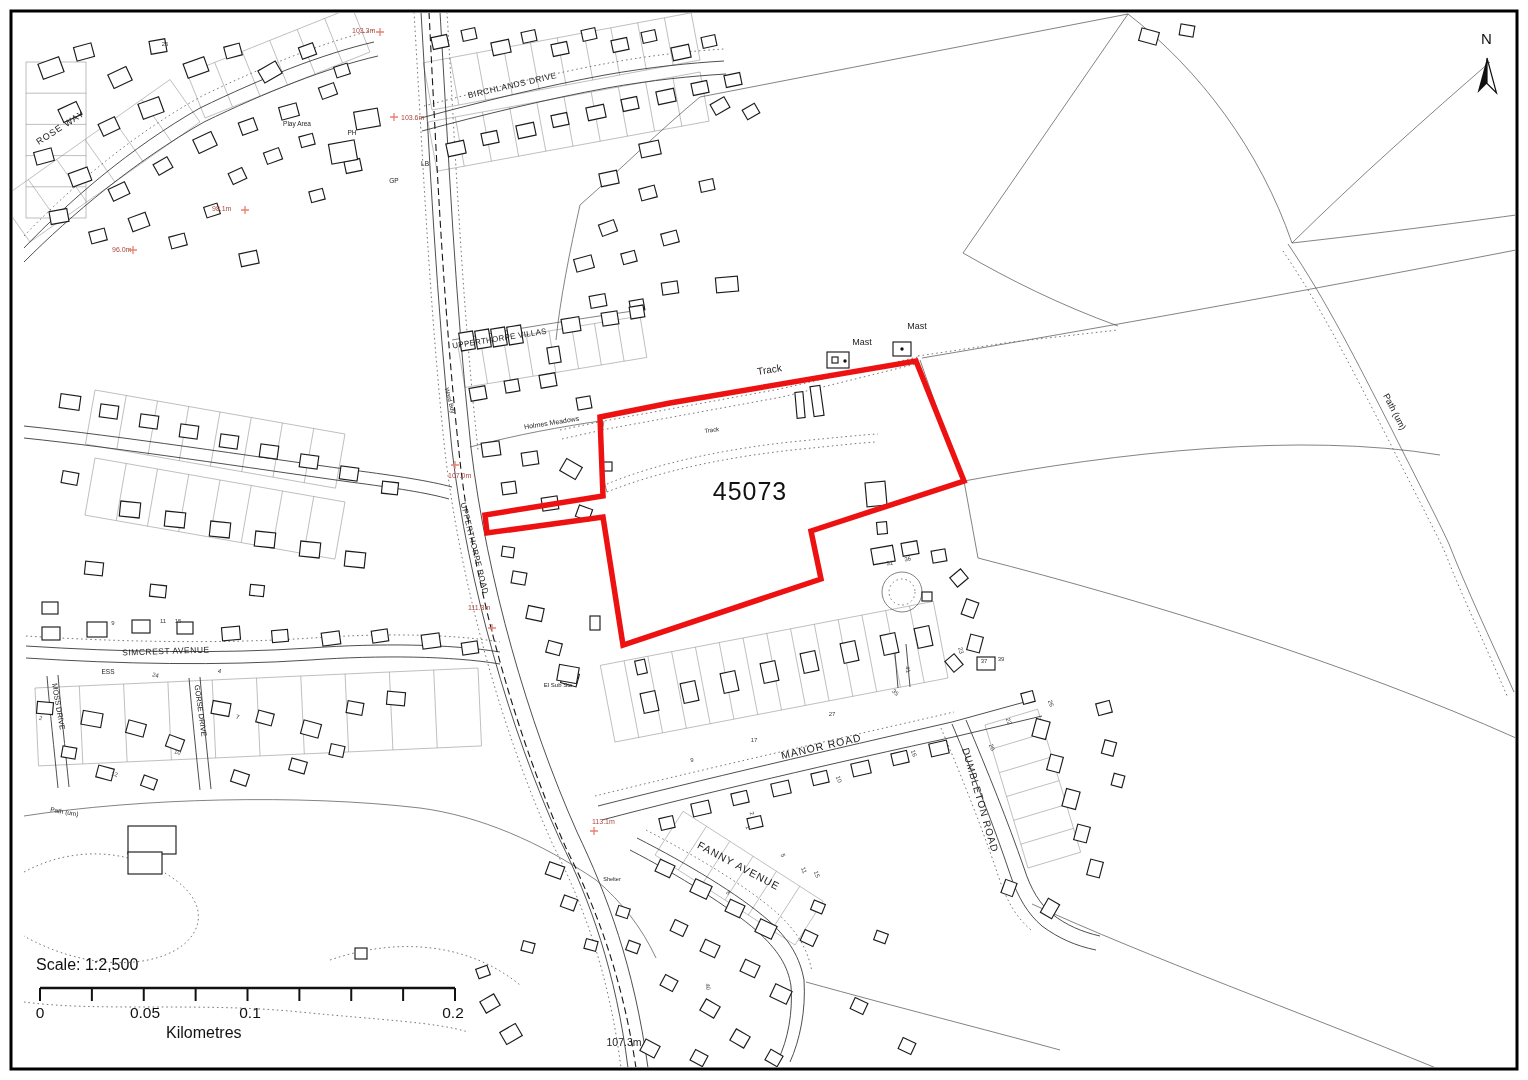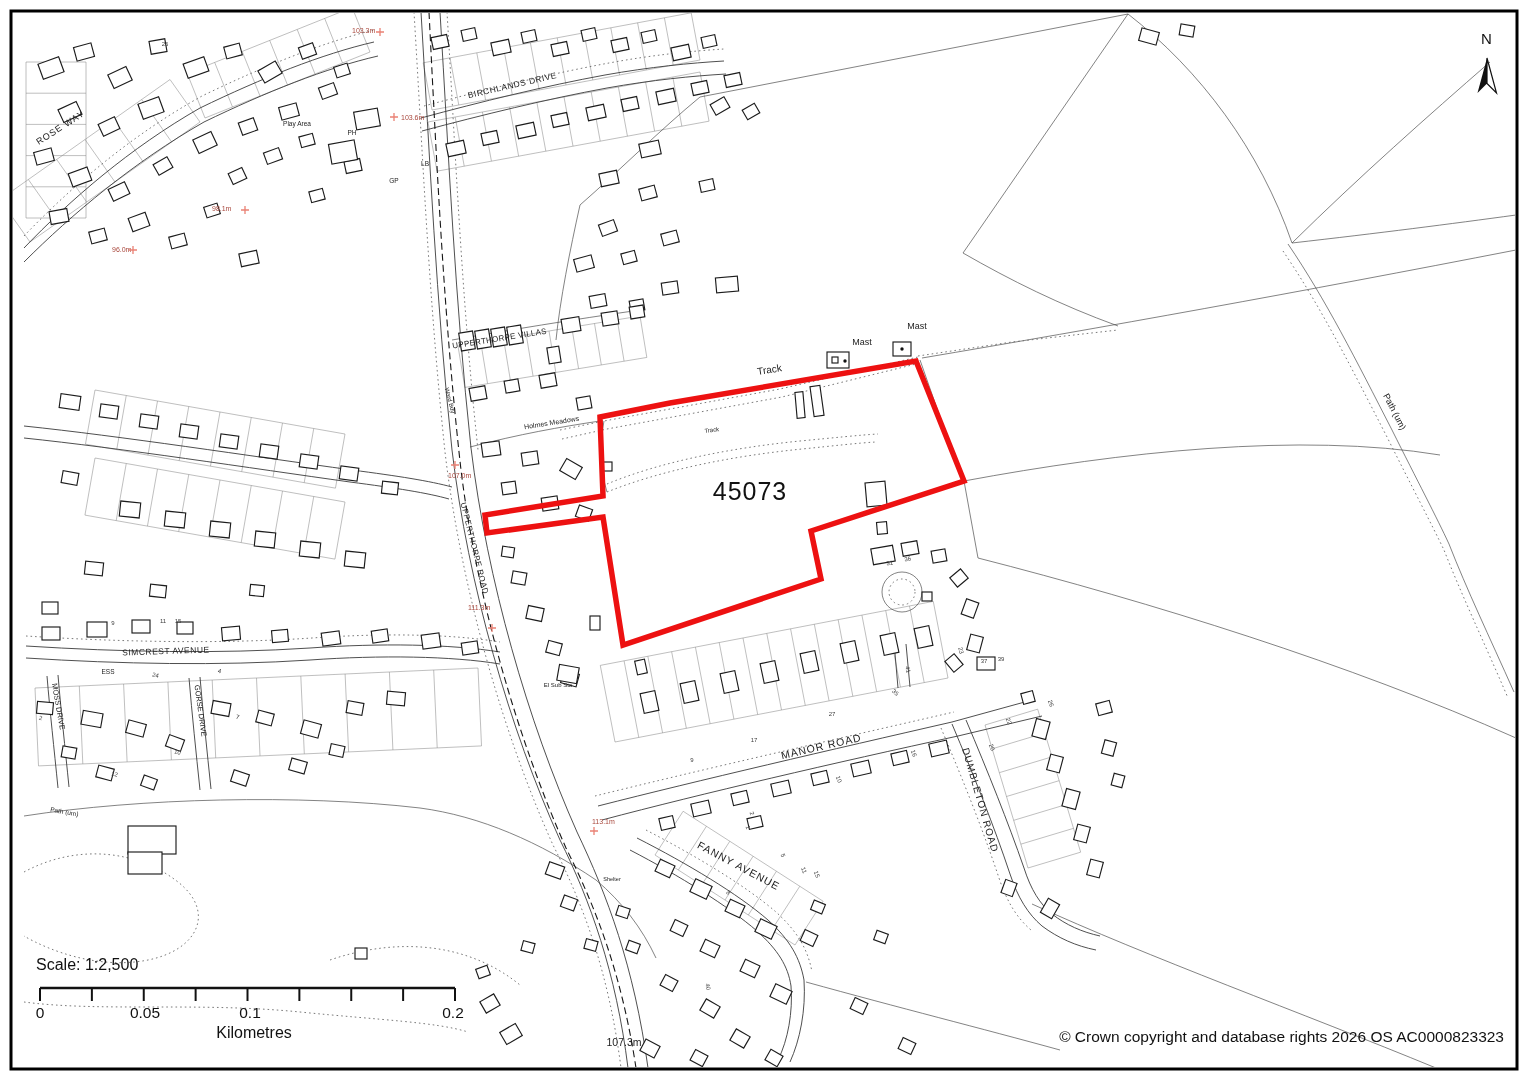--- a/index.html
+++ b/index.html
@@ -20,21 +20,21 @@
   .cross{stroke:#ea8174;stroke-width:1.3;fill:none;}
   .siteref{fill:#111;font-size:25px;letter-spacing:1px;text-anchor:middle;
            font-family:"Liberation Sans",sans-serif;}
   .sbl{fill:#111;font-size:15.5px;text-anchor:middle;font-family:"Liberation Sans",sans-serif;}
   .sbline{stroke:#111;stroke-width:2.4;}
   .sbtick{stroke:#111;stroke-width:2;}
   .arrow-dark{fill:#111;}
   .arrow-light{fill:#fff;stroke:#111;stroke-width:1.2;}
   #north-label{position:absolute;left:1481px;top:30px;font-size:15px;}
   #scale-title{position:absolute;left:36px;top:956px;font-size:16px;text-align:center;}
-  #kilometres{position:absolute;left:174px;top:1024px;width:160px;text-align:center;font-size:16px;}
+  #kilometres{position:absolute;left:166px;top:1024px;width:160px;font-size:16px;}
   #copyright{position:absolute;right:24px;top:1028px;font-size:15.5px;}
 </style>
 </head>
 <body>
 
 <div class="page">
   <svg id="mapsvg" width="1528" height="1080" viewBox="0 0 1528 1080">
     <defs>
       <clipPath id="mapclip">
           <rect x="13" y="13" width="1502" height="1054"></rect>
@@ -547,14 +547,13 @@
         <text x="453" y="1018" class="sbl">0.2</text>
       </g>
     <g>
       <polygon class="arrow-dark" points="1487,58 1477.5,93 1487,83.5"></polygon>
       <polygon class="arrow-light" points="1487,58 1496.5,93 1487,83.5"></polygon>
     </g>
   </svg>
   <div id="north-label">N</div>
   <div id="scale-title">Scale: 1:2,500</div>
   <div id="kilometres">Kilometres</div>
-  <div id="copyright">© Crown copyright and database rights 2026 OS AC0000823323</div>
 </div>
 
 </body></html>

